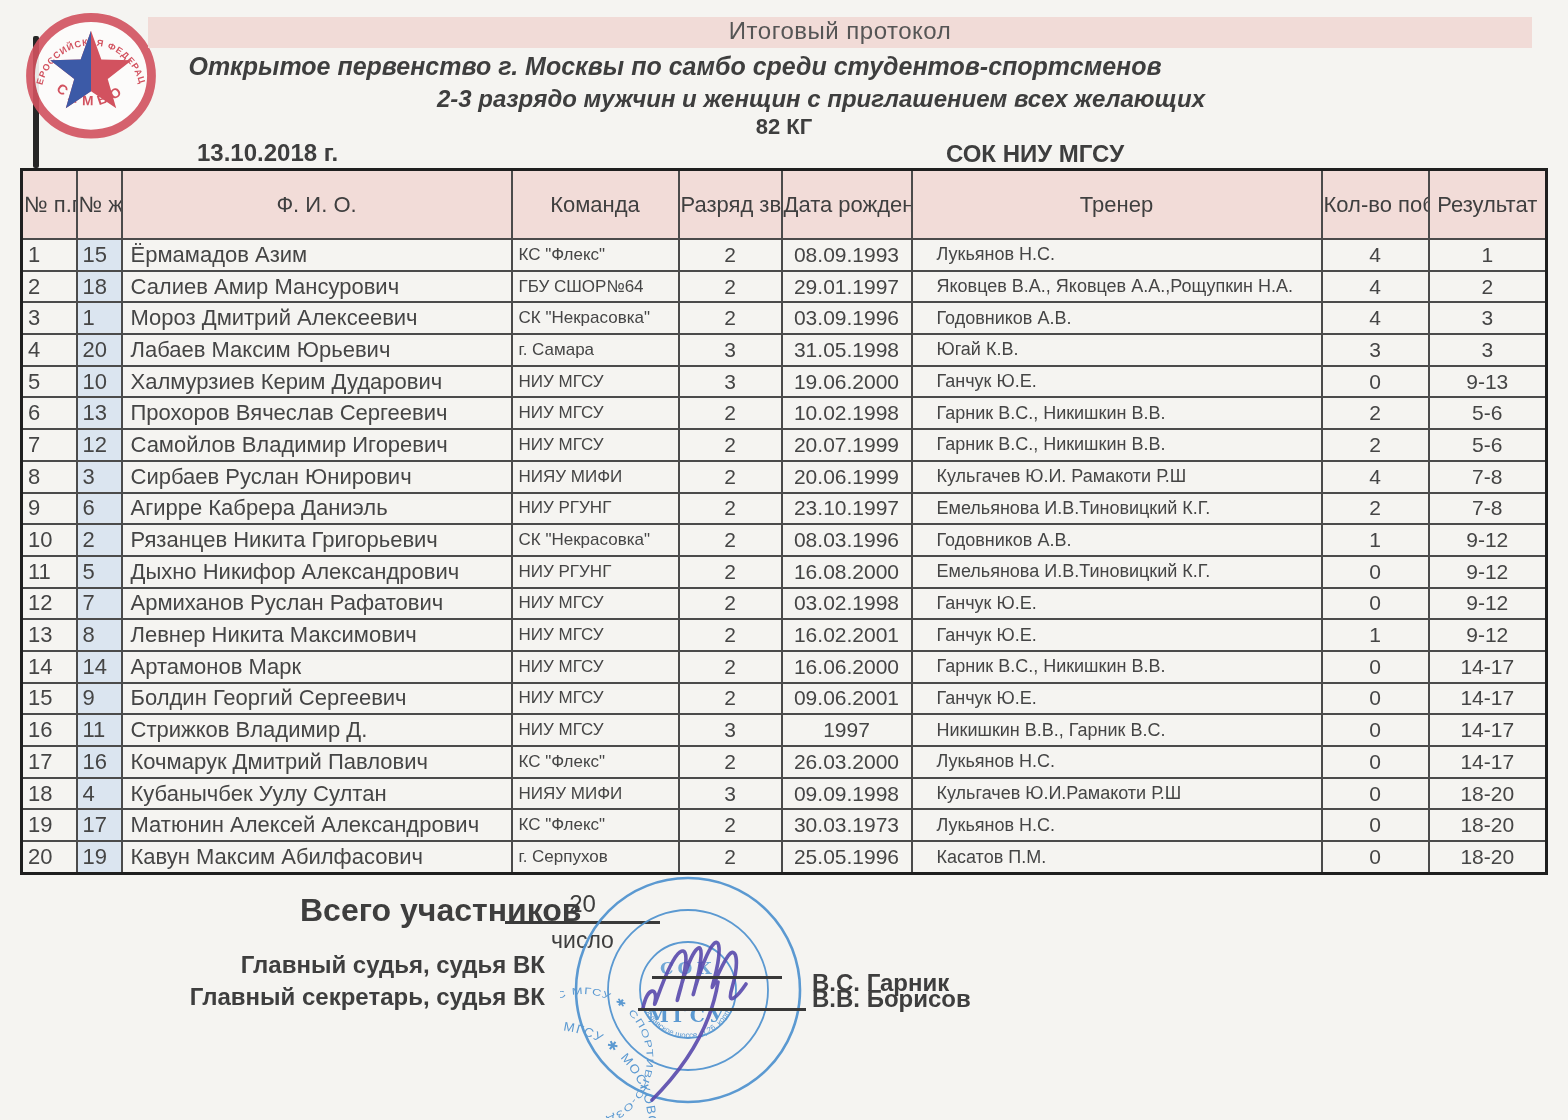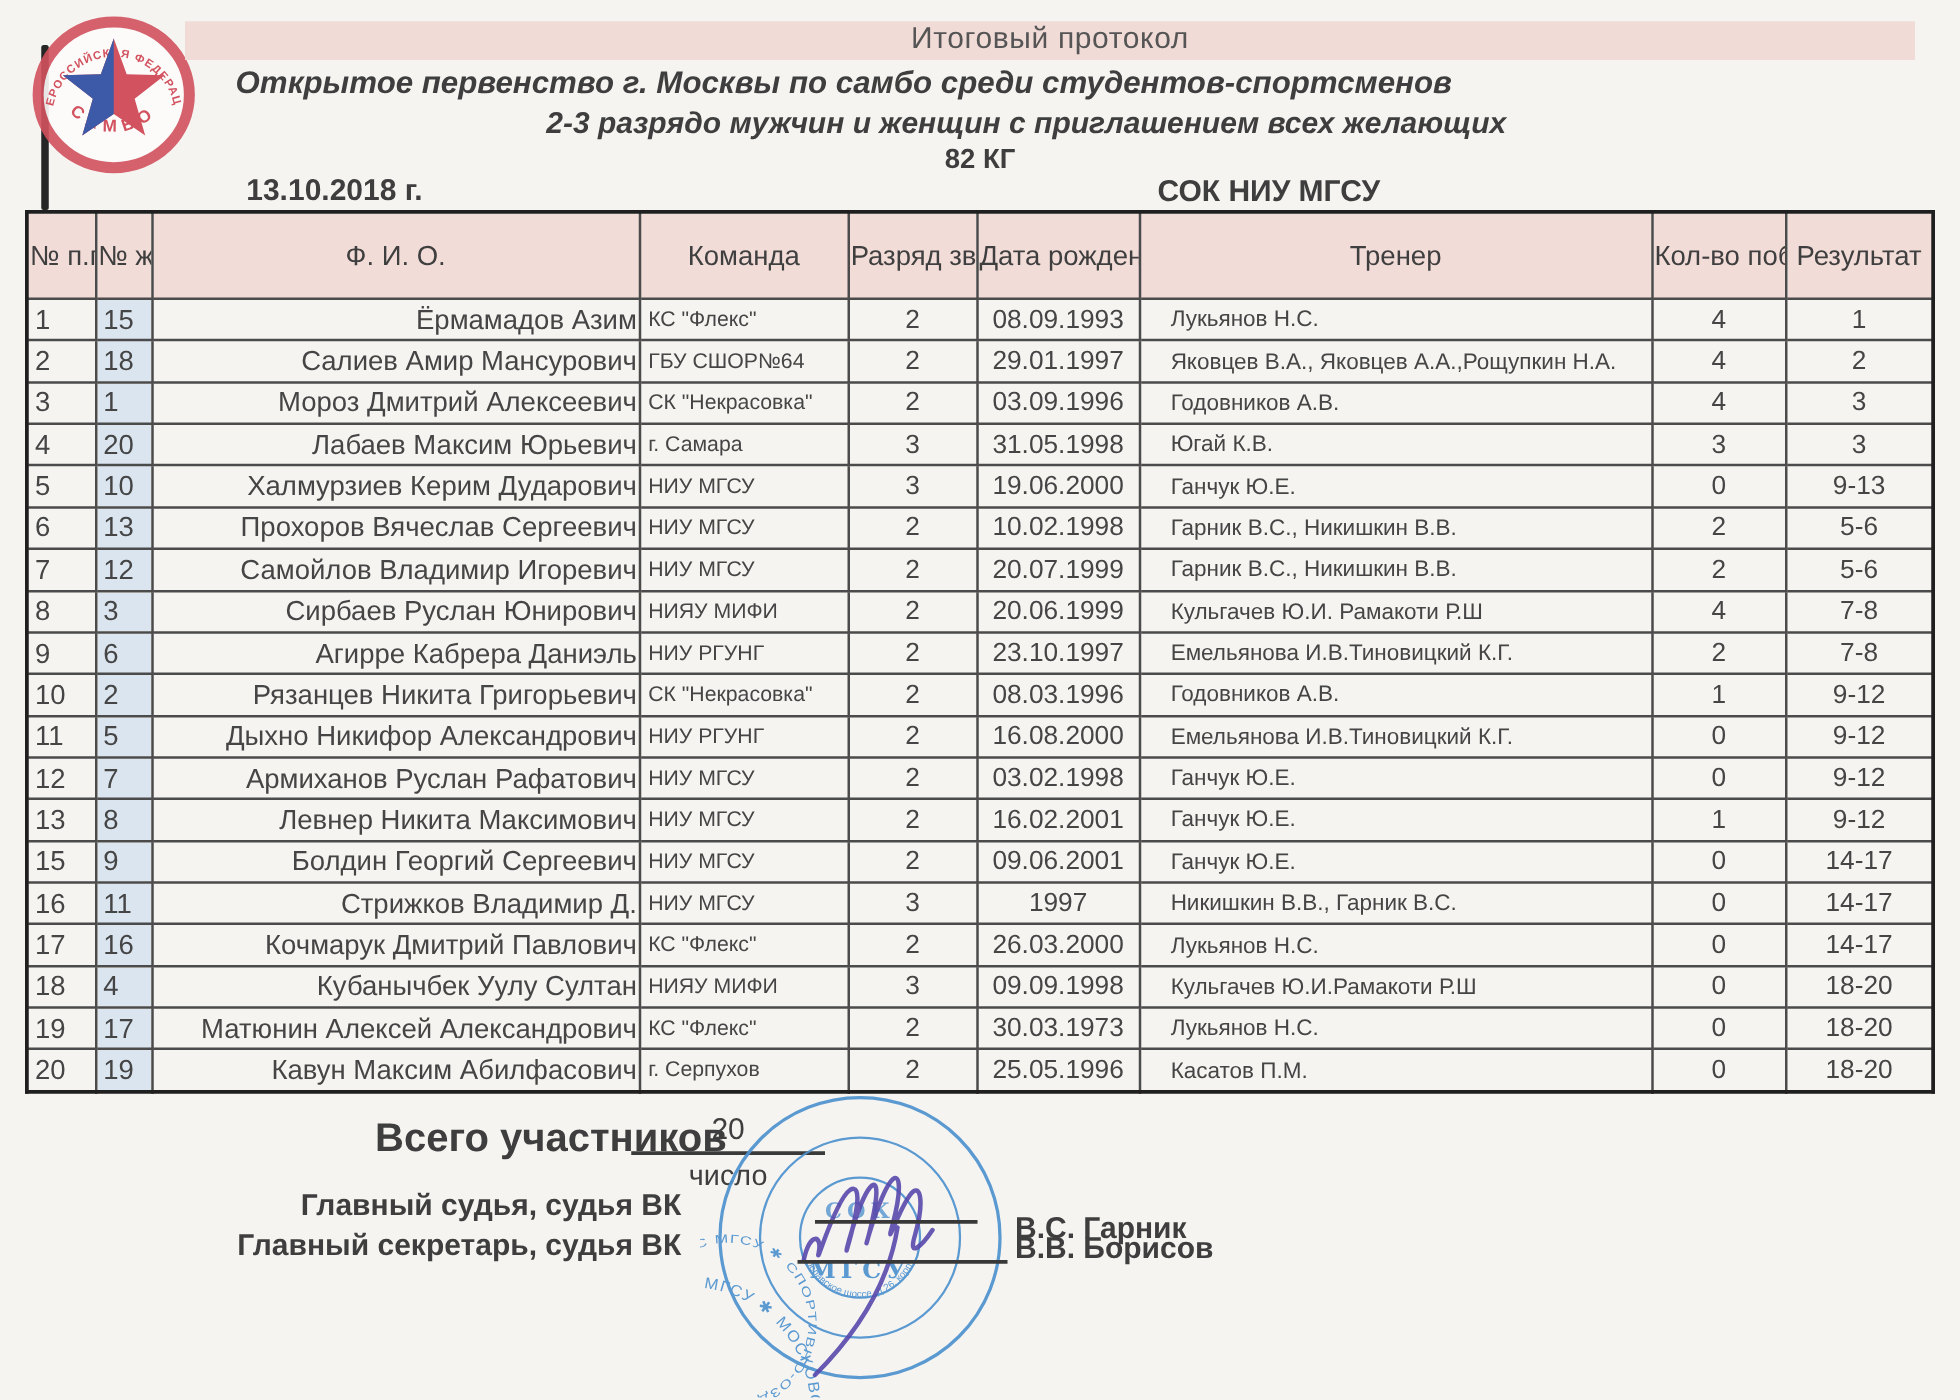--- a/index.html
+++ b/index.html
@@ -29,42 +29,42 @@
     font-size:24px;font-weight:bold;font-style:italic;color:#3e3e3e;padding-left:37px;
   }
   .weight{
     position:absolute;left:0;top:114px;width:1568px;text-align:center;
     font-size:22px;font-weight:bold;color:#3e3e3e;
   }
   .date{
     position:absolute;left:197px;top:139px;font-size:24px;font-weight:bold;color:#3e3e3e;
   }
   .venue{
-    position:absolute;left:926px;top:140px;width:260px;text-align:left;
+    position:absolute;left:905px;top:140px;width:260px;text-align:center;
     font-size:24px;font-weight:bold;color:#3e3e3e;
   }
   
   table.results{
     position:absolute;left:20px;top:168px;width:1525px;height:707px;
     border-collapse:collapse;table-layout:fixed;
   }
   table.results th, table.results td{
     border:2px solid #4b4b4b;
     overflow:hidden;white-space:nowrap;
   }
   table.results{border:3px solid #1f1f1f;}
   thead th{
     background:#f2dcd8;height:65px;font-weight:normal;
     font-size:22px;line-height:1.25;color:#3f3f3f;
     white-space:pre-line;text-align:center;vertical-align:middle;
   }
   td{vertical-align:middle;}
   td.c0{font-size:22px;text-align:left;padding-left:5px;}
   td.c1{font-size:22px;text-align:left;padding-left:5px;background:#dbe5f0;}
-  td.c2{font-size:22px;text-align:right;padding-left:8px;margin-top:33px;}
+  td.c2{font-size:22px;text-align:left;padding-left:8px;margin-top:33px;}
   td.c3{font-size:17px;text-align:left;padding-left:6px;}
   td.c4{font-size:21px;text-align:center;}
   td.c5{font-size:21px;text-align:center;}
   td.c6{font-size:18px;text-align:left;padding-left:24px;}
   td.c7{font-size:21px;text-align:center;}
   td.c8{font-size:21px;text-align:center;}
   
   .total-label{position:absolute;left:300px;top:892px;font-size:32px;font-weight:bold;color:#3e3e3e;text-align:center;}
   .total-value{position:absolute;left:505px;top:890px;width:155px;text-align:center;font-size:24px;color:#3e3e3e;}
   .total-line{position:absolute;left:505px;top:921px;width:155px;height:3px;background:#3a3a3a;}
@@ -282,20 +282,31 @@
         <td class="c1">8</td>
         <td class="c2">Левнер Никита Максимович</td>
         <td class="c3">НИУ МГСУ</td>
         <td class="c4">2</td>
         <td class="c5">16.02.2001</td>
         <td class="c6">Ганчук Ю.Е.</td>
         <td class="c7">1</td>
         <td class="c8">9-12</td>
       </tr>
       <tr>
+        <td class="c0">14</td>
+        <td class="c1">14</td>
+        <td class="c2">Артамонов Марк</td>
+        <td class="c3">НИУ МГСУ</td>
+        <td class="c4">2</td>
+        <td class="c5">16.06.2000</td>
+        <td class="c6">Гарник В.С., Никишкин В.В.</td>
+        <td class="c7">0</td>
+        <td class="c8">14-17</td>
+      </tr>
+      <tr>
         <td class="c0">15</td>
         <td class="c1">9</td>
         <td class="c2">Болдин Георгий Сергеевич</td>
         <td class="c3">НИУ МГСУ</td>
         <td class="c4">2</td>
         <td class="c5">09.06.2001</td>
         <td class="c6">Ганчук Ю.Е.</td>
         <td class="c7">0</td>
         <td class="c8">14-17</td>
       </tr>

